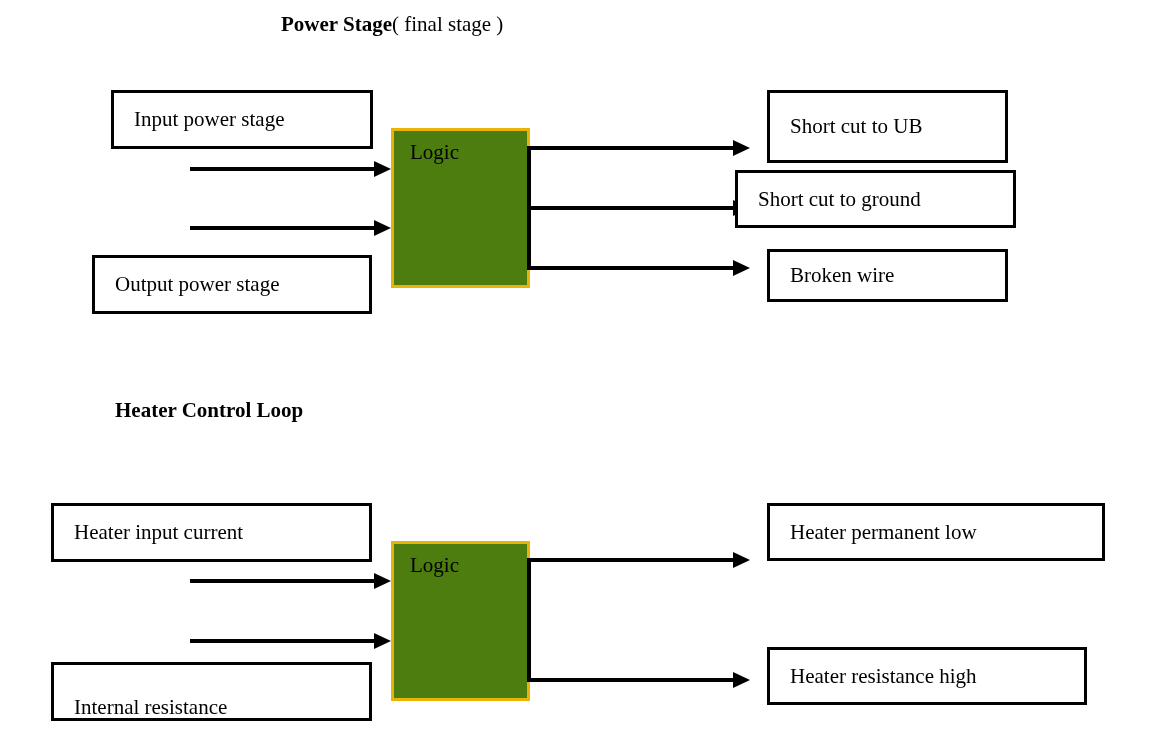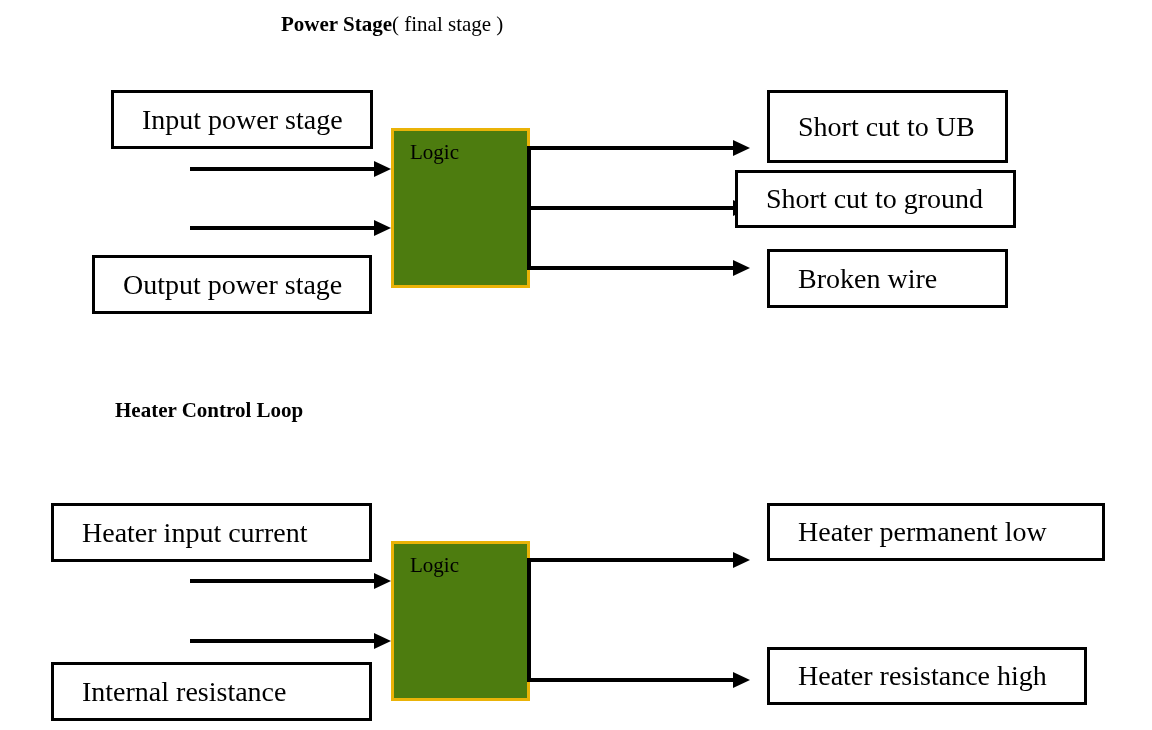--- a/index.html
+++ b/index.html
@@ -38,24 +38,24 @@
   }
   .node-box {
     position: absolute;
     border: 3px solid #000000;
     background: #ffffff;
     box-sizing: border-box;
     display: flex;
     align-items: center;
   }
   .node-box .node-label {
-    font-size: 28px;
+    font-size: 21px;
     line-height: 1;
     white-space: nowrap;
-    padding-left: 28px;
+    padding-left: 20px;
     color: #000;
   }
   .logic-box {
     position: absolute;
     border: 3px solid #eab308;
     background: #4d7c0f;
     box-sizing: border-box;
   }
   .logic-box .logic-label {
     position: absolute;
@@ -135,33 +135,33 @@
     <div class="shaft" style="width:205px;"></div>
     <div class="head" style="left:203px;"></div>
   </div>
 
   <div class="node-box" style="left:767px; top:90px; width:241px; height:73px;">
     <span class="node-label">Short cut to UB</span>
   </div>
   <div class="node-box" style="left:735px; top:170px; width:281px; height:58px;">
     <span class="node-label">Short cut to ground</span>
   </div>
-  <div class="node-box" style="left:767px; top:249px; width:241px; height:59px;">
+  <div class="node-box" style="left:767px; top:249px; width:241px; height:53px;">
     <span class="node-label">Broken wire</span>
   </div>
 
   <div class="heading" style="left:115px; top:400px;">
     <span class="bold">Heater Control Loop</span><span class="reg"></span>
   </div>
 
   <div class="node-box" style="left:51px; top:503px; width:321px; height:59px;">
     <span class="node-label">Heater input current</span>
   </div>
 
-  <div class="node-box" style="left:51px; top:662px; width:321px; height:59px;">
+  <div class="node-box" style="left:51px; top:662px; width:321px; height:59px;align-items:flex-end;">
     <span class="node-label">Internal resistance</span>
   </div>
 
   <div class="logic-box" style="left:391px; top:541px; width:139px; height:160px;">
     <span class="logic-label">Logic</span>
   </div>
 
   <div class="arrow" style="left:190px; top:581px; width:201px;">
     <div class="shaft" style="width:186px;"></div>
     <div class="head" style="left:184px;"></div>

